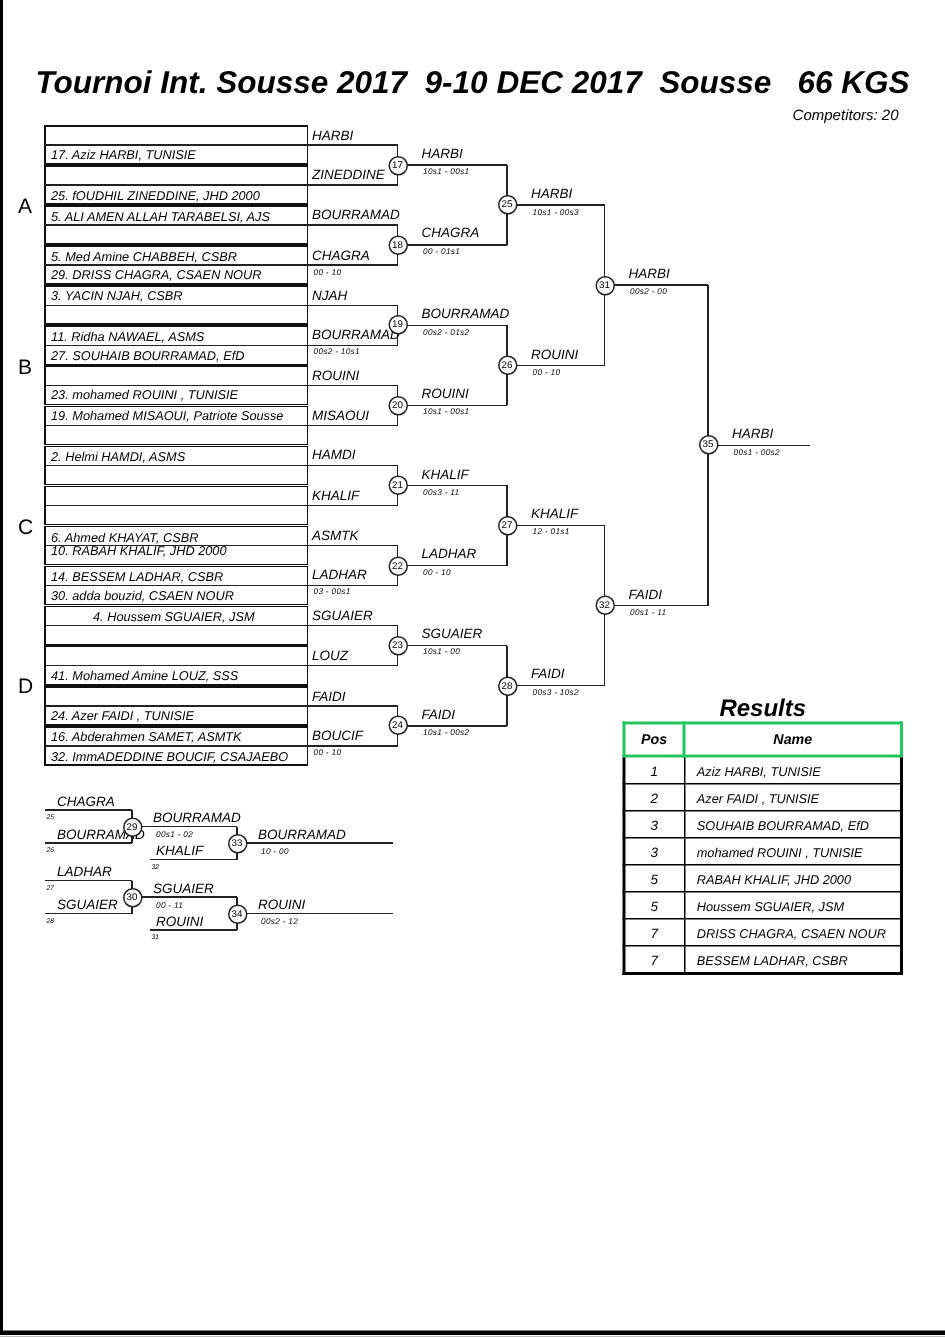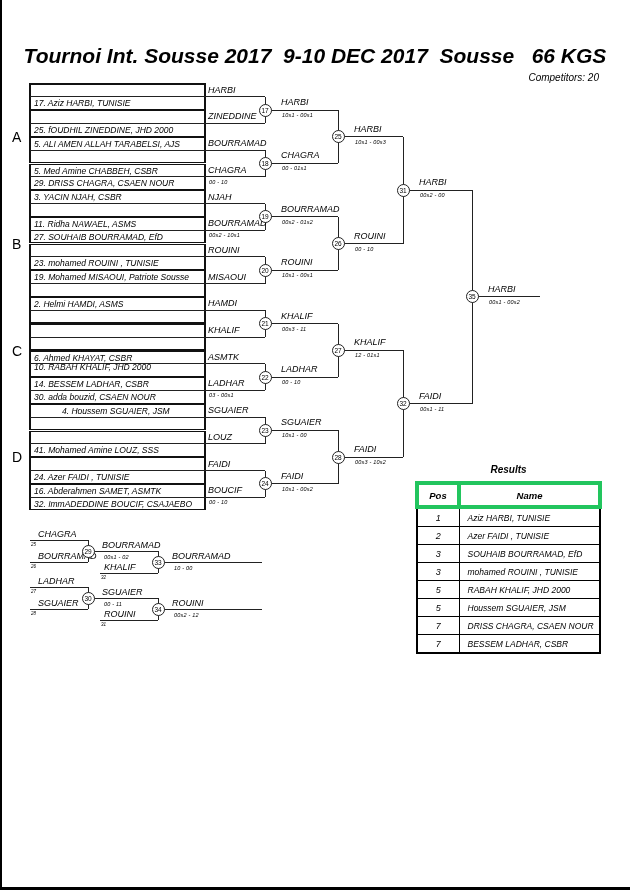--- a/index.html
+++ b/index.html
@@ -13,24 +13,24 @@
   .competitors{right:31px;top:72px;font-size:10px;font-style:italic;}
   .glabel{left:12px;font-size:14px;font-style:normal;}
   .t-slot{font-size:8.5px;font-style:italic;white-space:nowrap;line-height:11px;}
   .t-sur{font-size:9px;font-style:italic;white-space:nowrap;line-height:11px;}
   .t-score{font-size:5.5px;font-style:italic;white-space:nowrap;line-height:7px;letter-spacing:.2px;}
   .t-src{font-size:4.5px;font-style:italic;line-height:5px;}
   .node{position:absolute;width:13px;height:13px;box-sizing:border-box;border:1px solid #222;
         border-radius:50%;background:#fff;font-size:6.5px;line-height:11px;text-align:center;
         z-index:3;font-style:normal;}
   .results-title{left:415px;top:464px;width:187px;text-align:center;font-weight:bold;
-                 font-style:italic;font-size:10px;}
+                 font-style:italic;font-size:16px;}
   .results-table{left:415px;top:481px;width:187px;border-collapse:collapse;border:2px solid #000;
                  font-style:italic;background:#fff;z-index:2;}
-  .results-table th{border:4px solid #22c55e;font-size:9.5px;height:18px;font-style:italic;}
+  .results-table th{border:2px solid #22c55e;font-size:9.5px;height:18px;font-style:italic;}
   .results-table th.pos-col{width:36px;}
   .results-table td{border:1px solid #000;font-size:8.5px;height:17px;padding:0 0 0 8px;text-align:left;}
   .results-table td.pos{text-align:center;padding:0;font-size:9px;}
   .edge-left{left:0;top:0;width:2px;height:889px;background:#000;z-index:4;}
   .edge-bottom{left:0;top:887px;width:630px;height:3px;background:#000;z-index:4;}
 </style>
 </head>
 <body>
 
 <div id="page">

